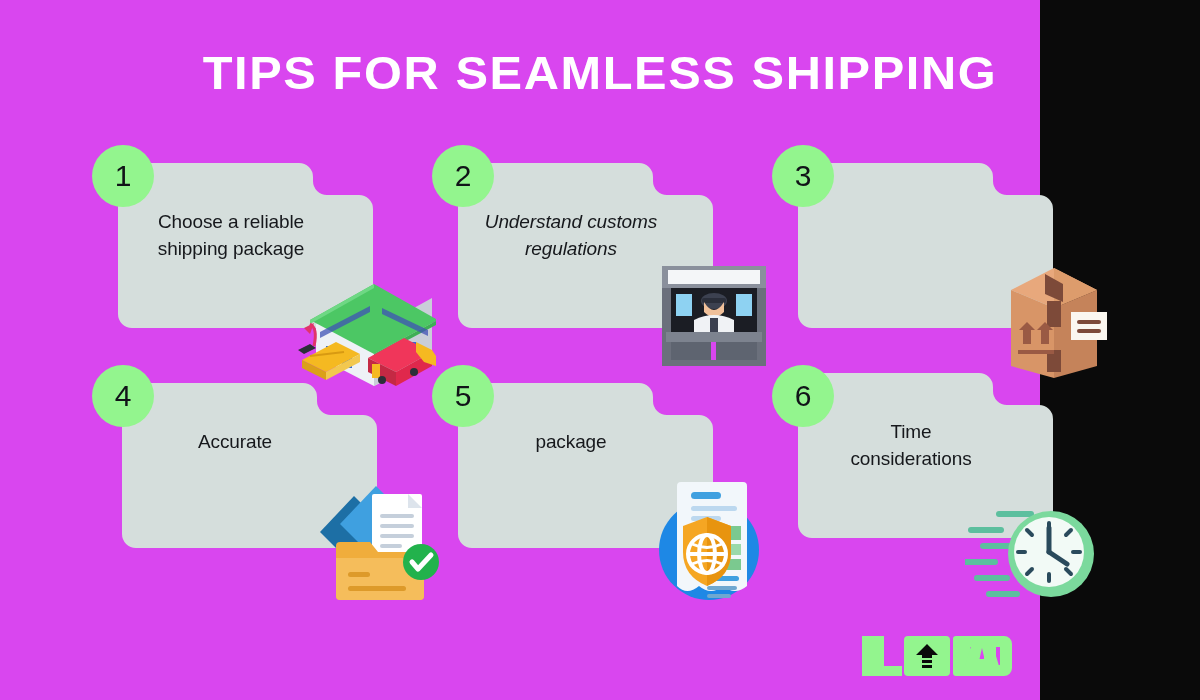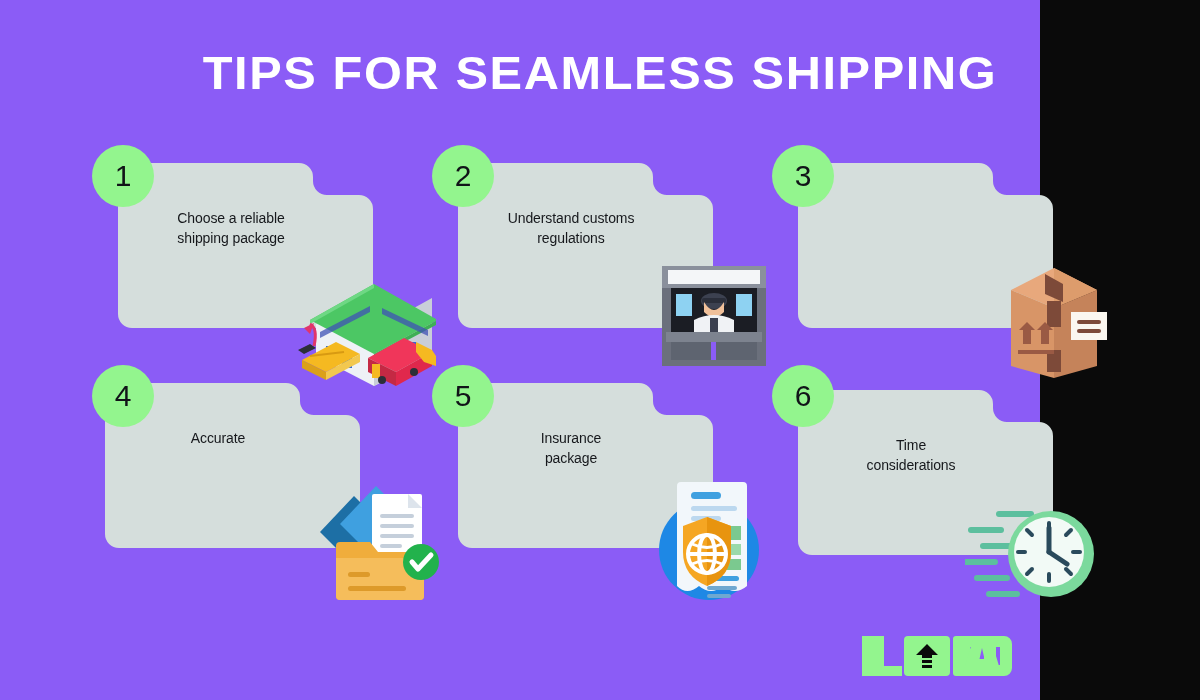--- a/index.html
+++ b/index.html
@@ -5,21 +5,21 @@
   * { box-sizing: border-box; margin: 0; padding: 0; }
   html, body {
     width: 1200px; height: 700px;
     background: #0a0a0a;
     font-family: "Liberation Sans", sans-serif;
     overflow: hidden;
   }
   #poster {
     position: relative;
     width: 1040px; height: 700px;
-    background: #8b5cf6;
+    background: #d946ef;
   }
 
   
   .title {
     position: absolute;
     top: 46px; left: 0; width: 1200px;
     text-align: center;
     color: #ffffff;
     font-family: "Liberation Sans Narrow", "Liberation Sans", sans-serif;
     font-size: 46px;
@@ -38,21 +38,21 @@
   .card .shape { position: absolute; inset: 0; }
   .card .shape svg { display: block; width: 255px; height: 165px; }
 
   .card-text {
     position: absolute;
     left: 8px;
     top: 46px;
     width: 210px;
     text-align: center;
     color: #16181c;
-    font-size: 14px;
+    font-size: 19px;
     line-height: 1.42;
     font-weight: 400;
     letter-spacing: -0.1px;
   }
   .card-text .ln { display: block; }
 
   
   .num-circle {
     position: absolute;
     width: 62px; height: 62px;
@@ -129,21 +129,21 @@
       <polygon points="72,90 108,70 136,84 100,104" fill="#f0365a"></polygon>
       <polygon points="72,90 100,104 100,118 72,104" fill="#c42944"></polygon>
       <polygon points="100,104 136,84 136,98 100,118" fill="#e0284c"></polygon>
       <polygon points="120,74 136,82 140,88 140,98 128,94 120,84" fill="#f5b921"></polygon>
       <rect x="76" y="96" width="8" height="14" fill="#f5b921"></rect>
       <circle cx="86" cy="112" r="4" fill="#2b2f38"></circle>
       <circle cx="118" cy="104" r="4" fill="#2b2f38"></circle>
     </svg>
   </div>
 
-  <div class="card" style="left:458px; top:163px;">
+  <div class="card" style="left:458px; top:163px;font-style:italic;">
     <div class="shape">
       <svg viewBox="0 0 255 165">
         <path d="M14,0 H181 a14,14 0 0 1 14,14 V18 a14,14 0 0 0 14,14 H241 a14,14 0 0 1 14,14 V151 a14,14 0 0 1 -14,14 H14 A14,14 0 0 1 0,151 V14 A14,14 0 0 1 14,0 Z" fill="#d5dedc"></path>
       </svg>
     </div>
     <div class="card-text">
       <span class="ln">Understand customs</span>
       <span class="ln">regulations</span>
     </div>
   </div>
@@ -205,21 +205,21 @@
       <rect x="84" y="61" width="24" height="4" rx="2" fill="#7d4a39"></rect>
 
       <g fill="#9a5a44">
         <polygon points="26,62 34,54 42,62 38,62 38,76 30,76 30,62"></polygon>
         <polygon points="44,62 52,54 60,62 56,62 56,76 48,76 48,62"></polygon>
         <rect x="25" y="82" width="36" height="4"></rect>
       </g>
     </svg>
   </div>
 
-  <div class="card" style="left:105px; top:383px;">
+  <div class="card" style="left:122px; top:383px;">
     <div class="shape">
       <svg viewBox="0 0 255 165">
         <path d="M14,0 H181 a14,14 0 0 1 14,14 V18 a14,14 0 0 0 14,14 H241 a14,14 0 0 1 14,14 V151 a14,14 0 0 1 -14,14 H14 A14,14 0 0 1 0,151 V14 A14,14 0 0 1 14,0 Z" fill="#d5dedc"></path>
       </svg>
     </div>
     <div class="card-text">
       <span class="ln">Accurate</span>
     </div>
   </div>
   <div class="num-circle" style="left:92px; top:365px;">4</div>
@@ -249,21 +249,20 @@
     </svg>
   </div>
 
   <div class="card" style="left:458px; top:383px;">
     <div class="shape">
       <svg viewBox="0 0 255 165">
         <path d="M14,0 H181 a14,14 0 0 1 14,14 V18 a14,14 0 0 0 14,14 H241 a14,14 0 0 1 14,14 V151 a14,14 0 0 1 -14,14 H14 A14,14 0 0 1 0,151 V14 A14,14 0 0 1 14,0 Z" fill="#d5dedc"></path>
       </svg>
     </div>
     <div class="card-text">
-      <span class="ln">Insurance</span>
       <span class="ln">package</span>
     </div>
   </div>
   <div class="num-circle" style="left:432px; top:365px;">5</div>
 
   <div class="illus" style="left:645px; top:478px;">
     <svg width="122" height="125" viewBox="0 0 122 125">
 
       <circle cx="64" cy="72" r="50" fill="#1e88e5"></circle>
 
@@ -288,21 +287,21 @@
       <path d="M62,39 l24,9 v26 q0,24 -24,34 Z" fill="#e8940f"></path>
 
       <circle cx="62" cy="76" r="19" fill="none" stroke="#ffffff" stroke-width="4"></circle>
       <ellipse cx="62" cy="76" rx="8" ry="19" fill="none" stroke="#ffffff" stroke-width="4"></ellipse>
       <line x1="43" y1="76" x2="81" y2="76" stroke="#ffffff" stroke-width="4"></line>
       <path d="M47,66 q15,7 30,0" fill="none" stroke="#ffffff" stroke-width="3"></path>
       <path d="M47,86 q15,-7 30,0" fill="none" stroke="#ffffff" stroke-width="3"></path>
     </svg>
   </div>
 
-  <div class="card" style="left:798px; top:390px;">
+  <div class="card" style="left:798px; top:373px;">
     <div class="shape">
       <svg viewBox="0 0 255 165">
         <path d="M14,0 H181 a14,14 0 0 1 14,14 V18 a14,14 0 0 0 14,14 H241 a14,14 0 0 1 14,14 V151 a14,14 0 0 1 -14,14 H14 A14,14 0 0 1 0,151 V14 A14,14 0 0 1 14,0 Z" fill="#d5dedc"></path>
       </svg>
     </div>
     <div class="card-text">
       <span class="ln">Time</span>
       <span class="ln">considerations</span>
     </div>
   </div>

